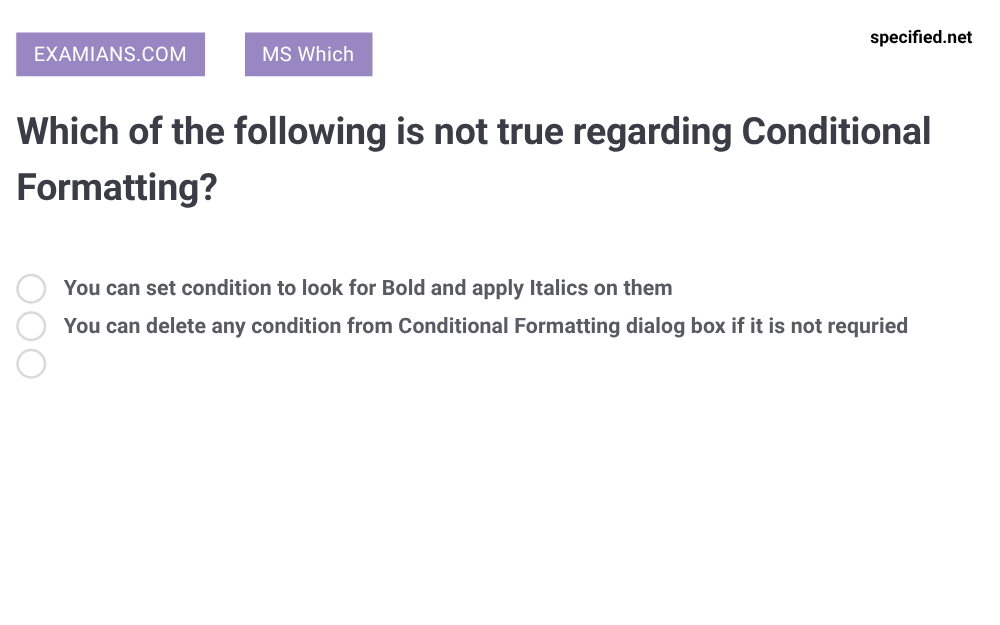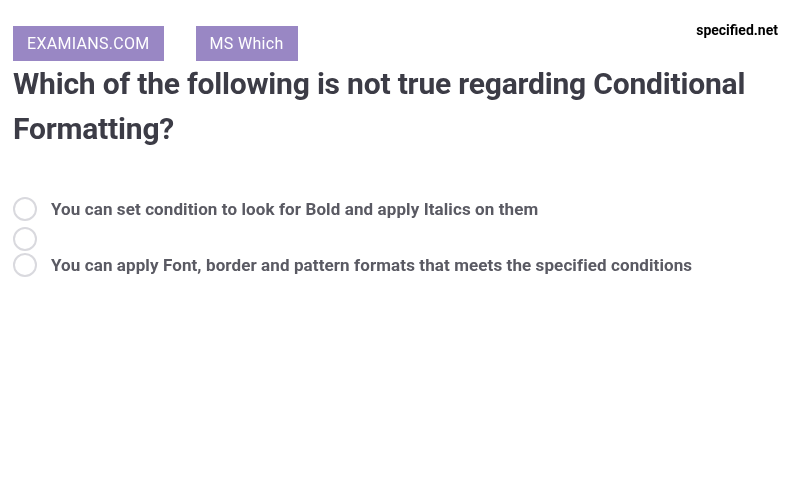--- a/index.html
+++ b/index.html
@@ -19,20 +19,21 @@
       position: absolute;
       top: 22px;
       right: 22px;
       font-weight: 700;
       font-size: 14px;
       color: #000000;
     }
     .tags {
       display: flex;
       gap: 32px;
+      margin-bottom: 22px;
     }
     .tag {
       background: #9987c4;
       color: #ffffff;
       padding: 8px 14px;
       font-size: 16px;
       font-weight: 400;
       letter-spacing: 0.3px;
     }
     .question {
@@ -82,18 +83,18 @@
 
 <h1 class="question">Which of the following is not true regarding Conditional Formatting?</h1>
 
 <div class="options">
   <div class="option">
     <div class="radio"></div>
     <div class="option-text">You can set condition to look for Bold and apply Italics on them</div>
   </div>
   <div class="option">
     <div class="radio"></div>
+    <div class="option-text">You can delete any condition from Conditional Formatting dialog box if it is not requried</div>
   </div>
   <div class="option">
     <div class="radio"></div>
-    <div class="option-text">You can apply Font, border and pattern formats that meets the specified conditions</div>
   </div>
 </div>
 
 </body></html>

